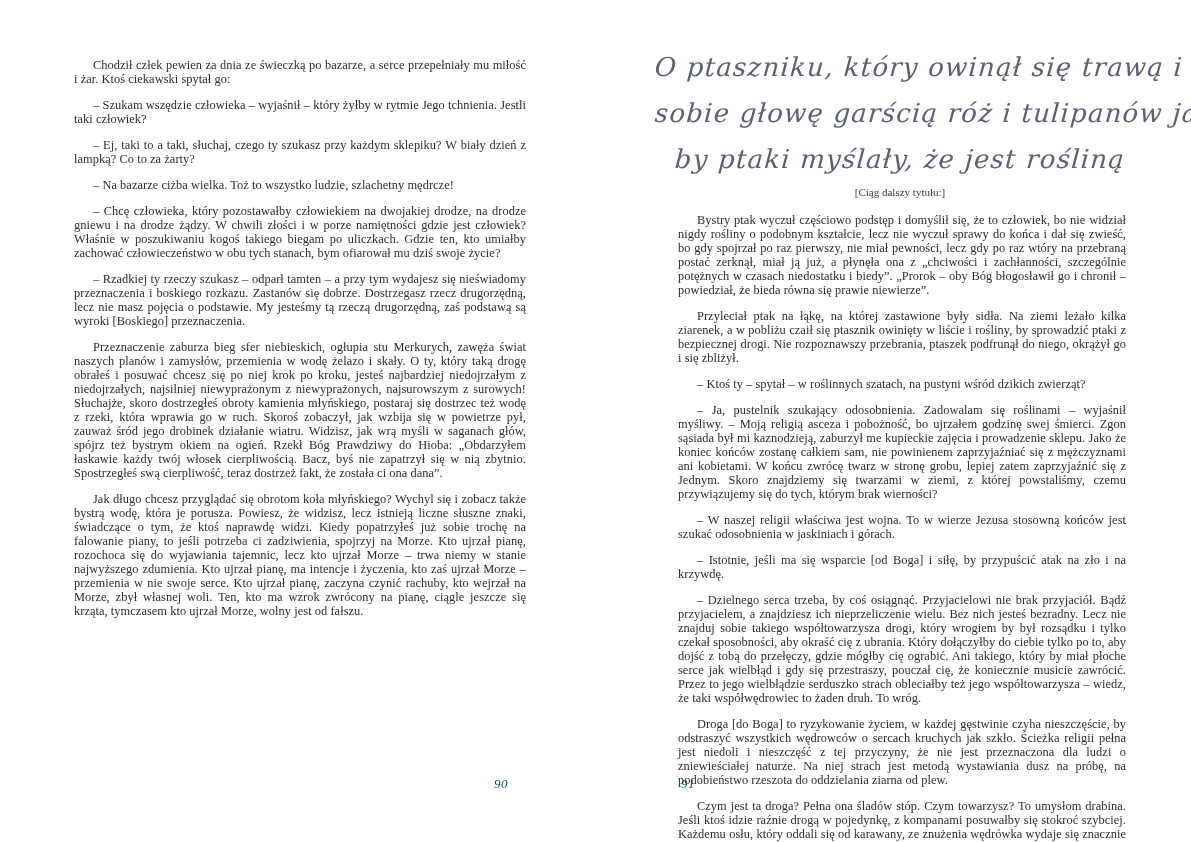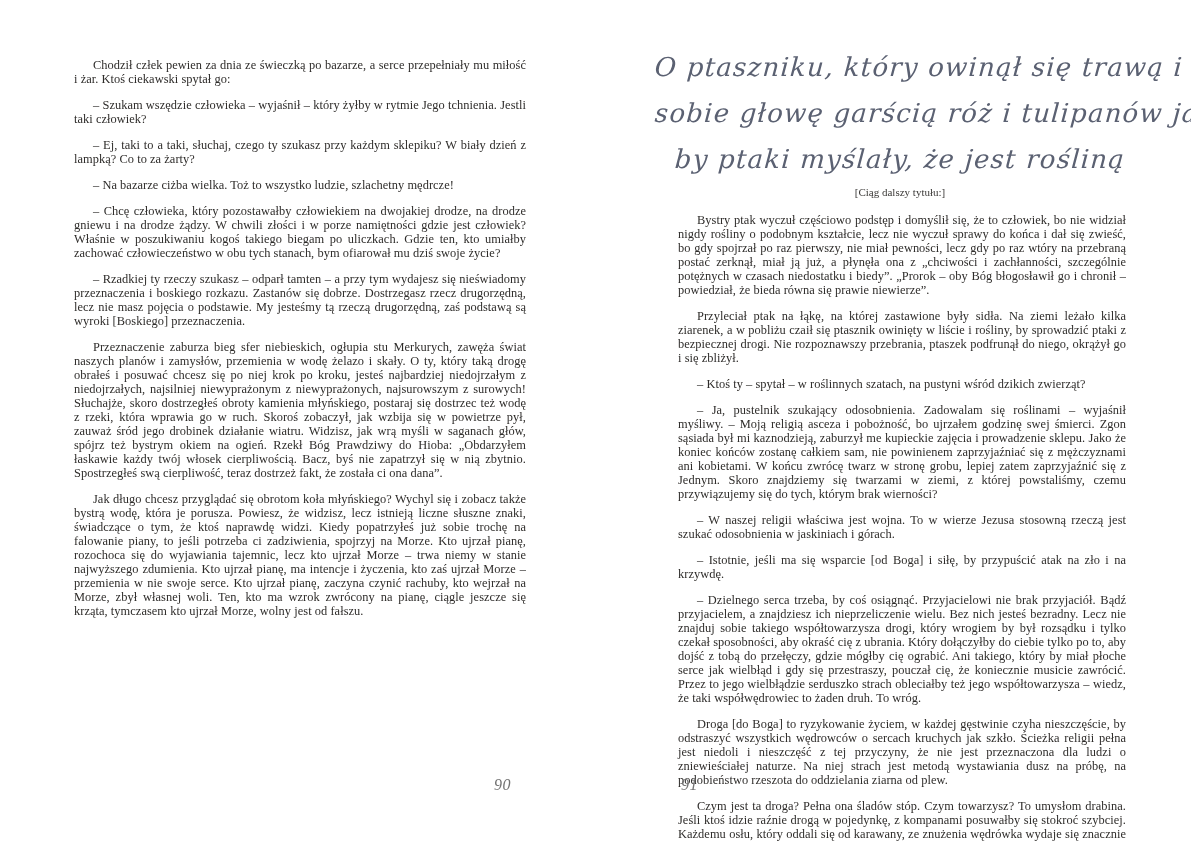--- a/index.html
+++ b/index.html
@@ -62,23 +62,23 @@
     top: 185px;
     width: 480px;
     text-align: center;
     font-size: 11px;
     line-height: 14px;
     color: #3a3836;
   }
   .folio {
     position: absolute;
     top: 776px;
-    font-size: 16px;
+    font-size: 13px;
     font-style: italic;
-    color: #737373;
+    color: #0c4a6e;
     letter-spacing: 0.5px;
   }
   .folio-left { left: 494px; }
   .folio-right { left: 681px; }
 </style>
 </head>
 <body>
 
 <div class="spread">
 
@@ -101,21 +101,21 @@
         <div class="title-line"><span>O ptaszniku, który owinął się trawą i zakrył</span></div>
         <div class="title-line"><span>sobie głowę garścią róż i tulipanów jak czapką,</span></div>
         <div class="title-line"><span>by ptaki myślały, że jest rośliną</span></div>
       </div>
     <div class="subtitle">[Ciąg dalszy tytułu:]</div>
     <div class="text-column right-column" id="right-paragraphs">
         <p class="para"><span>Bystry ptak wyczuł częściowo podstęp i domyślił się, że to człowiek, bo nie widział nigdy rośliny o podobnym kształcie, lecz nie wyczuł sprawy do końca i dał się zwieść, bo gdy spojrzał po raz pierwszy, nie miał pewności, lecz gdy po raz wtóry na przebraną postać zerknął, miał ją już, a płynęła ona z „chciwości i zachłanności, szczególnie potężnych w czasach niedostatku i biedy”. „Prorok – oby Bóg błogosławił go i chronił – powiedział, że bieda równa się prawie niewierze”.</span></p>
         <p class="para"><span>Przyleciał ptak na łąkę, na której zastawione były sidła. Na ziemi leżało kilka ziarenek, a w pobliżu czaił się ptasznik owinięty w liście i rośliny, by sprowadzić ptaki z bezpiecznej drogi. Nie rozpoznawszy przebrania, ptaszek podfrunął do niego, okrążył go i się zbliżył.</span></p>
         <p class="para"><span>– Ktoś ty – spytał – w roślinnych szatach, na pustyni wśród dzikich zwierząt?</span></p>
         <p class="para"><span>– Ja, pustelnik szukający odosobnienia. Zadowalam się roślinami – wyjaśnił myśliwy. – Moją religią asceza i pobożność, bo ujrzałem godzinę swej śmierci. Zgon sąsiada był mi kaznodzieją, zaburzył me kupieckie zajęcia i prowadzenie sklepu. Jako że koniec końców zostanę całkiem sam, nie powinienem zaprzyjaźniać się z mężczyznami ani kobietami. W końcu zwrócę twarz w stronę grobu, lepiej zatem zaprzyjaźnić się z Jednym. Skoro znajdziemy się twarzami w ziemi, z której powstaliśmy, czemu przywiązujemy się do tych, którym brak wierności?</span></p>
-        <p class="para"><span>– W naszej religii właściwa jest wojna. To w wierze Jezusa stosowną rzeczą jest szukać odosobnienia w jaskiniach i górach.</span></p>
+        <p class="para"><span>– W naszej religii właściwa jest wojna. To w wierze Jezusa stosowną końców jest szukać odosobnienia w jaskiniach i górach.</span></p>
         <p class="para"><span>– Istotnie, jeśli ma się wsparcie [od Boga] i siłę, by przypuścić atak na zło i na krzywdę.</span></p>
         <p class="para"><span>– Dzielnego serca trzeba, by coś osiągnąć. Przyjacielowi nie brak przyjaciół. Bądź przyjacielem, a znajdziesz ich nieprzeliczenie wielu. Bez nich jesteś bezradny. Lecz nie znajduj sobie takiego współtowarzysza drogi, który wrogiem by był rozsądku i tylko czekał sposobności, aby okraść cię z ubrania. Który dołączyłby do ciebie tylko po to, aby dojść z tobą do przełęczy, gdzie mógłby cię ograbić. Ani takiego, który by miał płoche serce jak wielbłąd i gdy się przestraszy, pouczał cię, że koniecznie musicie zawrócić. Przez to jego wielbłądzie serduszko strach obleciałby też jego współtowarzysza – wiedz, że taki współwędrowiec to żaden druh. To wróg.</span></p>
         <p class="para"><span>Droga [do Boga] to ryzykowanie życiem, w każdej gęstwinie czyha nieszczęście, by odstraszyć wszystkich wędrowców o sercach kruchych jak szkło. Ścieżka religii pełna jest niedoli i nieszczęść z tej przyczyny, że nie jest przeznaczona dla ludzi o zniewieściałej naturze. Na niej strach jest metodą wystawiania dusz na próbę, na podobieństwo rzeszota do oddzielania ziarna od plew.</span></p>
         <p class="para"><span>Czym jest ta droga? Pełna ona śladów stóp. Czym towarzysz? To umysłom drabina. Jeśli ktoś idzie raźnie drogą w pojedynkę, z kompanami posuwałby się stokroć szybciej. Każdemu osłu, który oddali się od karawany, ze znużenia wędrówka wydaje się znacznie bardziej męcząca. Ileż więcej ukłuć i uderzeń musi znieść, by w pojedynkę pokonać pustynię! „Słuchaj bacznie – poucza on cię – jeśli nie jesteś osłem, nie podróżuj w ten sposób, w pojedynkę”. Gdyby nie przyjazne wsparcie ścian, jak powstawałyby domy i spichlerze? Jeśli pooddzielano by ściany od siebie, jak utrzymałby się w powietrzu dach? Gdyby nie pomoc atramentu i pióra, jak pojawiałby się na kartce tekst?</span></p>
         <p class="para"><span>Długo tak się spierali w tych kwestiach. Zadbaj o to, by to </span><span class="it">drabina</span><span> było wartkie i przyjemne w lekturze, skróć tedy całą historię.</span></p>
         <p class="para"><span>Ptak spytał więc:</span></p>
       </div>
     <div class="folio folio-right">91</div>
   </div>
 

